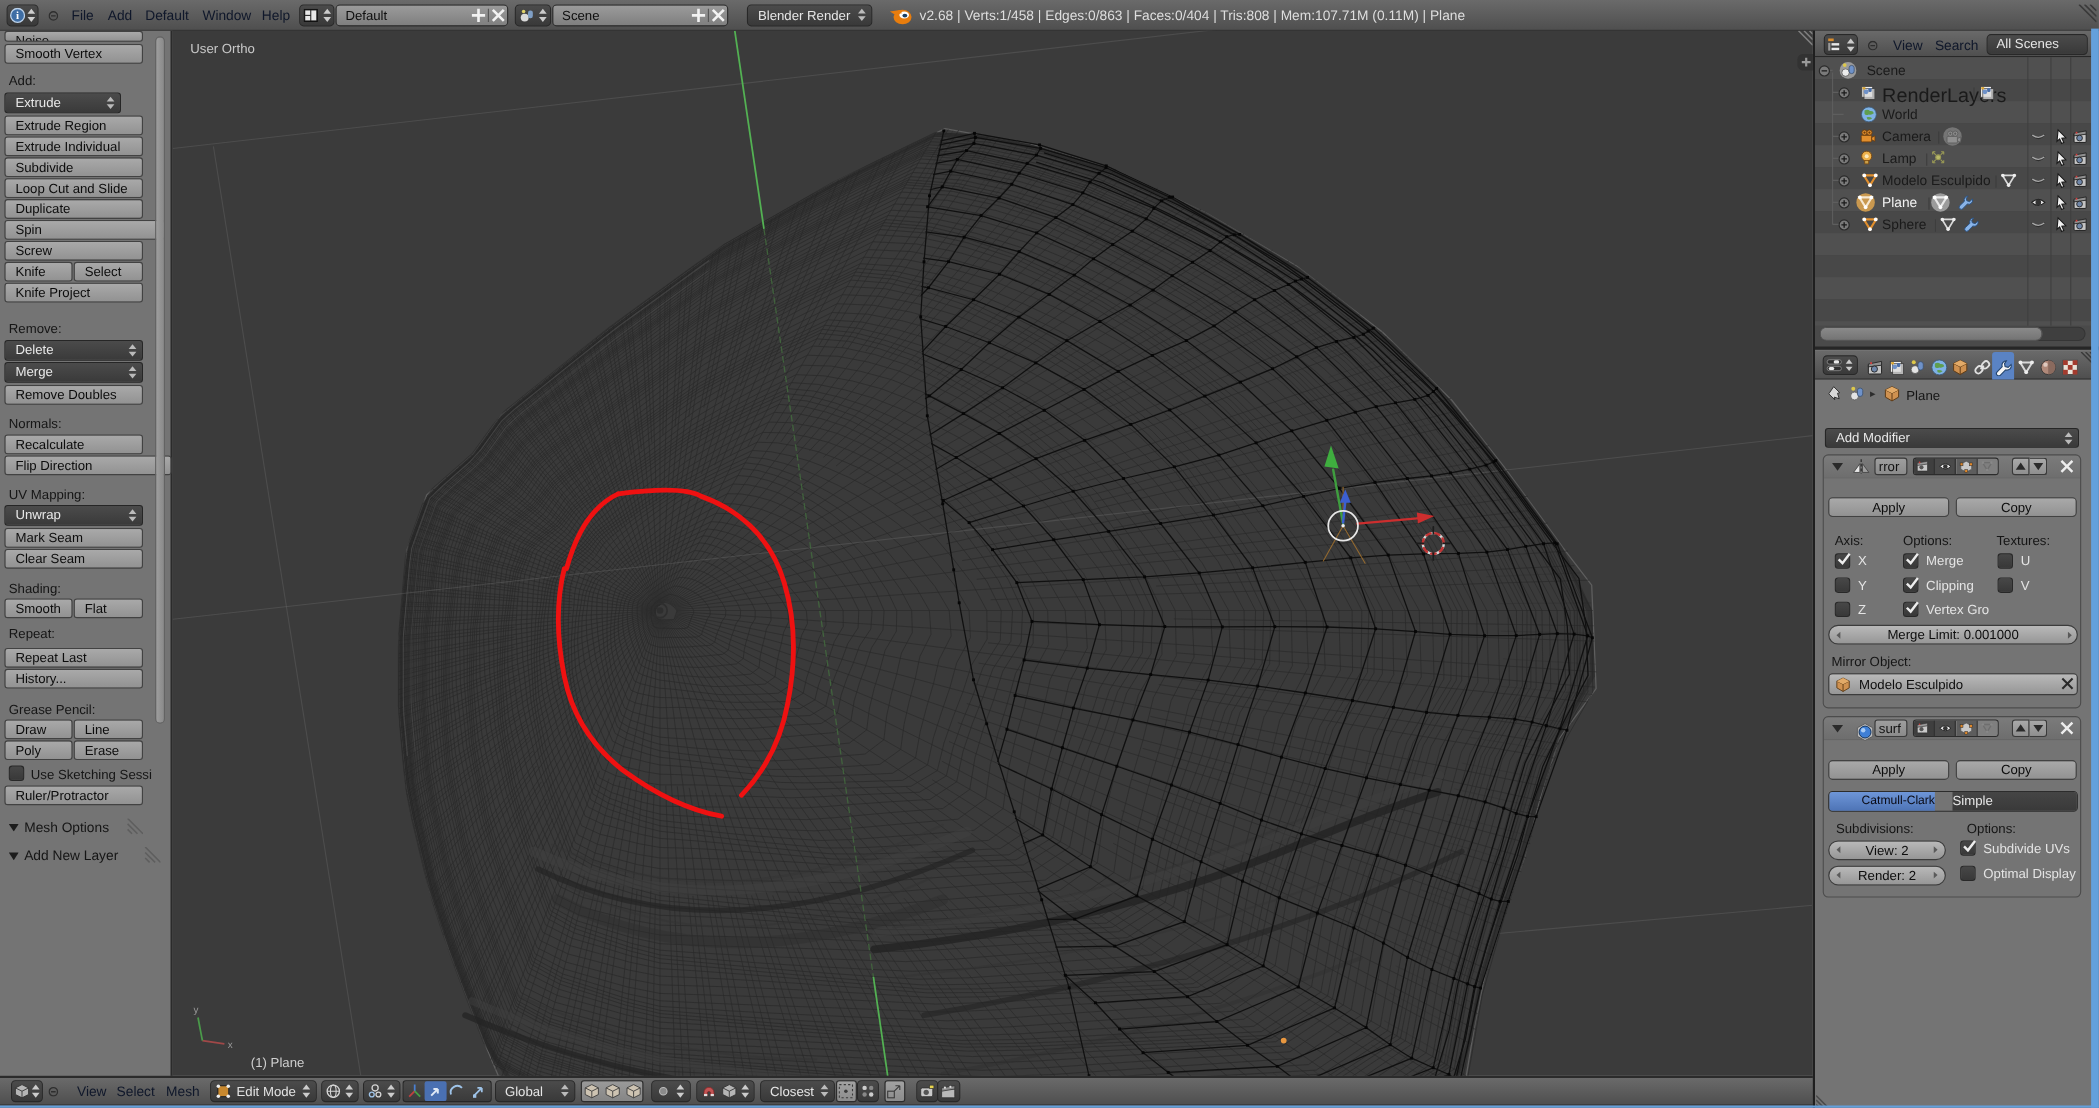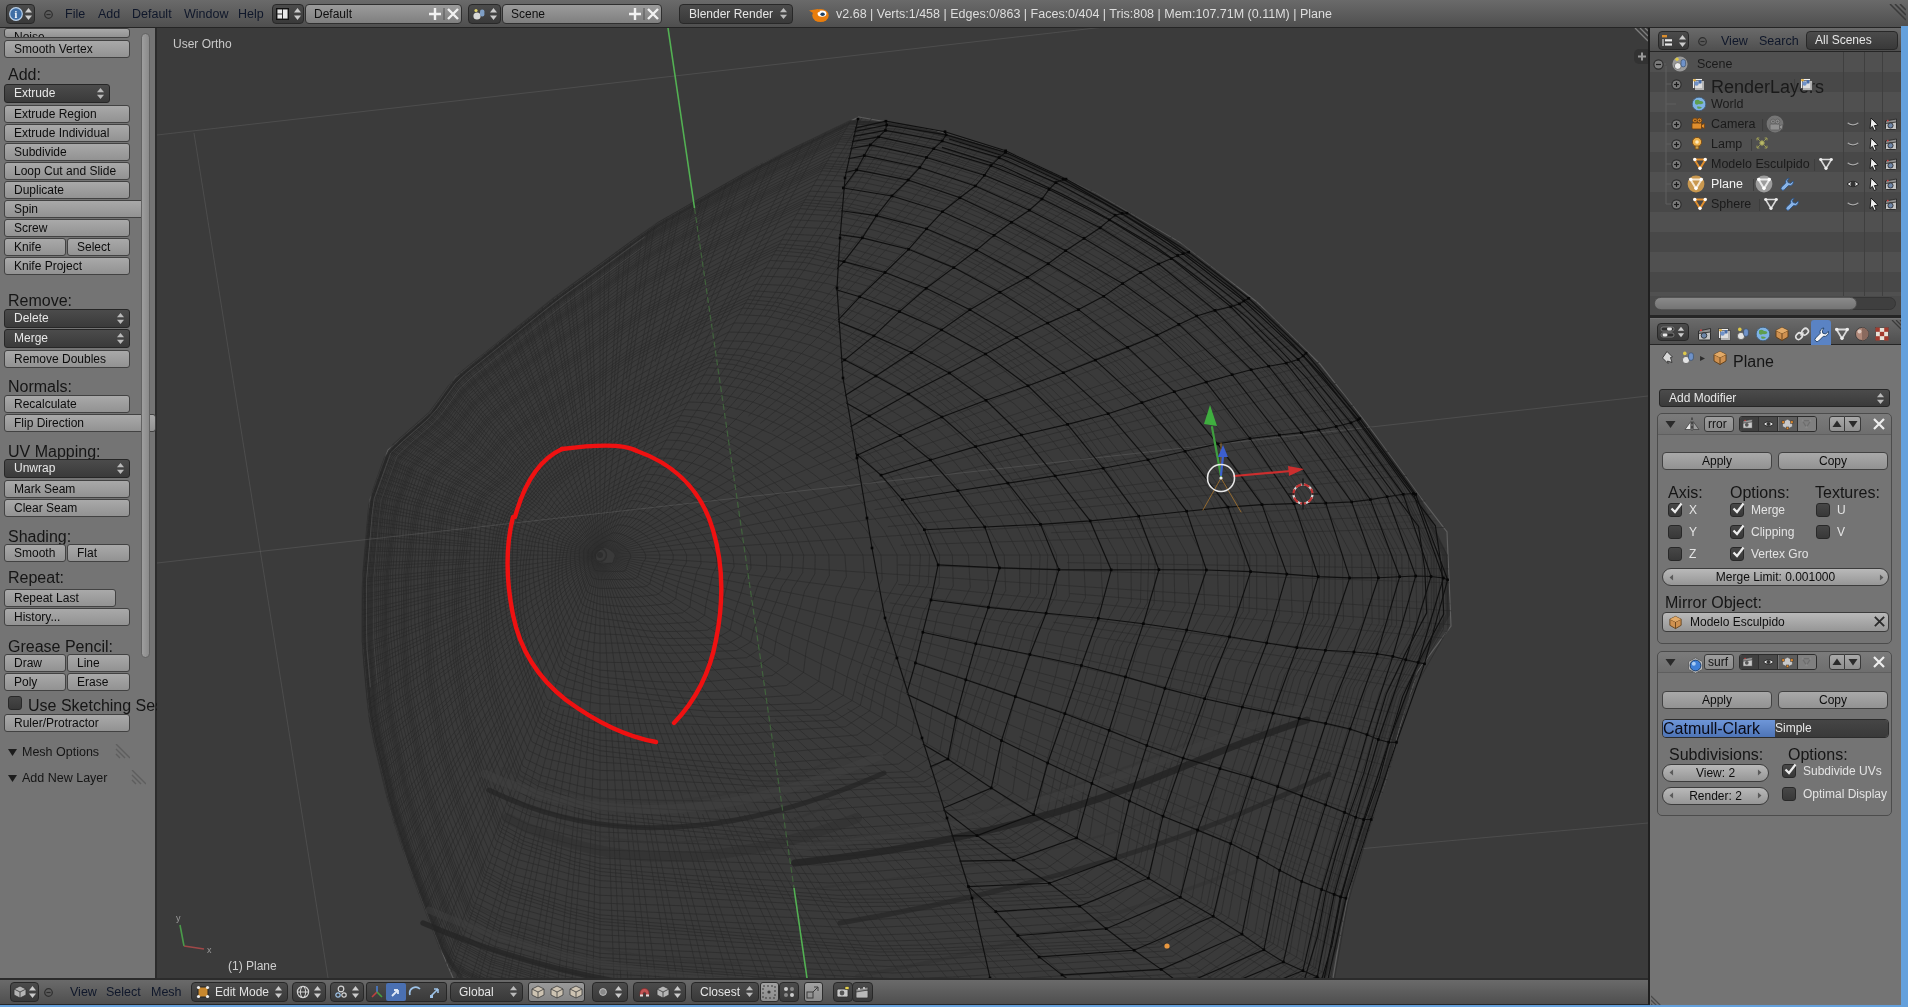--- a/index.html
+++ b/index.html
@@ -6,21 +6,21 @@
 .abs{position:absolute}
 .hdr{background:linear-gradient(#6a6a6a,#4f4f4f);border-bottom:1px solid #252525}
 .menu{color:#0f172a;font-size:12.5px}
 .db{background:linear-gradient(#4b4b4b,#393939);border:1px solid #282828;border-radius:4px;color:#e6e6e6}
 .lf{background:linear-gradient(#9b9b9b,#7f7f7f);border:1px solid #2f2f2f;border-radius:4px;color:#0e0e0e}
 .btn{background:linear-gradient(#a9a9a9,#929292);border:1px solid #424242;border-radius:3px;color:#0c0c0c;
  font-size:12px;line-height:16px;padding-left:9px;white-space:nowrap;overflow:hidden}
 .btnc{text-align:center;padding-left:0}
 .mnu{background:linear-gradient(#4b4b4b,#3a3a3a);border:1px solid #262626;border-radius:3px;color:#e8e8e8;
  font-size:12px;line-height:16px;padding-left:9px;white-space:nowrap}
-.lbl{color:#151515;font-size:16px;white-space:nowrap}
+.lbl{color:#151515;font-size:12px;white-space:nowrap}
 .wlbl{color:#e2e2e2;font-size:12px;white-space:nowrap}
 .updn{position:absolute;right:4px;top:2px;width:9px;height:13px;opacity:.85}
 .cb{position:absolute;width:14px;height:14px;background:linear-gradient(#474747,#383838);
  border:1px solid #282828;border-radius:3px}
 .pill{background:linear-gradient(#b9b9b9,#969696);border:1px solid #3c3c3c;border-radius:9px;
  color:#0d0d0d;text-align:center;line-height:16px;font-size:12px}
 .panel{position:absolute;border:1px solid #4c4c4c;border-radius:5px}
 .ph{position:absolute;left:0;right:0;top:0;height:21px;border-bottom:1px solid #5f5f5f;
  background:linear-gradient(rgba(255,255,255,.05),rgba(0,0,0,.05));border-radius:4px 4px 0 0}
 svg.ic{position:absolute}
@@ -126,21 +126,21 @@
 <div class="abs mnu" style="left:4px;top:459px;width:126px;height:19px">Unwrap<svg class="updn" viewBox="0 0 9 13">
       <path d="M4.5,1 L8,5.2 H1 Z" fill="#d0d0d0"></path>
       <path d="M4.5,12 L1,7.8 H8 Z" fill="#d0d0d0"></path>
     </svg></div>
 <div class="abs btn" style="left:4px;top:480px;width:126px;height:18px">Mark Seam</div>
 <div class="abs btn" style="left:4px;top:499px;width:126px;height:18px">Clear Seam</div>
 <div class="abs lbl" style="left:8px;top:528px">Shading:</div>
 <div class="abs btn" style="left:4px;top:544px;width:62px;height:18px">Smooth</div>
 <div class="abs btn" style="left:67px;top:544px;width:63px;height:18px">Flat</div>
 <div class="abs lbl" style="left:8px;top:569px">Repeat:</div>
-<div class="abs btn" style="left:4px;top:589px;width:112px;height:18px">Repeat Last</div>
+<div class="abs btn" style="left:4px;top:589px;width:126px;height:18px">Repeat Last</div>
 <div class="abs btn" style="left:4px;top:608px;width:126px;height:18px">History...</div>
 <div class="abs lbl" style="left:8px;top:638px">Grease Pencil:</div>
 <div class="abs btn" style="left:4px;top:654px;width:62px;height:18px">Draw</div>
 <div class="abs btn" style="left:67px;top:654px;width:63px;height:18px">Line</div>
 <div class="abs btn" style="left:4px;top:673px;width:62px;height:18px">Poly</div>
 <div class="abs btn" style="left:67px;top:673px;width:63px;height:18px">Erase</div>
 <div class="cb" style="left:8px;top:696px"></div>
 <div class="abs lbl" style="left:28px;top:697px">Use Sketching Sessi</div>
 <div class="abs btn" style="left:4px;top:714px;width:126px;height:18px">Ruler/Protractor</div>
 <svg class="ic" style="left:8px;top:748px" width="9" height="8" viewBox="0 0 9 8">
@@ -1733,21 +1733,21 @@
 <div class="abs" style="left:1845px;top:654px;width:16px;height:16px;background:linear-gradient(#a9a9a9,#8f8f8f);border:1px solid #3a3a3a;border-left:none;border-radius:0 3px 3px 0"></div>
 <svg class="ic" style="left:1848px;top:658px" width="10" height="8" viewBox="0 0 10 8">
     <path d="M5,7.5 L0.5,1 H9.5 Z" fill="#2a2a2a"></path>
   </svg>
 <svg class="ic" style="left:1872px;top:655px" width="14" height="14" viewBox="0 0 14 14">
     <path d="M2,2 L12,12 M12,2 L2,12" stroke="#ededed" stroke-width="2.2"></path>
   </svg>
 <div class="abs btn btnc" style="left:1662px;top:691px;width:110px;height:18px;line-height:16px;border-radius:4px">Apply</div>
 <div class="abs btn btnc" style="left:1778px;top:691px;width:110px;height:18px;line-height:16px;border-radius:4px">Copy</div>
 <div class="abs" style="left:1662px;top:719px;width:227px;height:19px;border:1px solid #2c2c2c;border-radius:4px;overflow:hidden">
-    <div style="position:absolute;left:0;top:0;width:132px;height:19px;background:linear-gradient(#6e96d8,#4a70b2);color:#0a0a14;text-align:left;line-height:17px;font-size:16px">Catmull-Clark</div>
+    <div style="position:absolute;left:0;top:0;width:96px;height:19px;background:linear-gradient(#6e96d8,#4a70b2);color:#0a0a14;text-align:right;line-height:17px;font-size:11px">Catmull-Clark</div>
     <div style="position:absolute;left:112px;top:0;width:115px;height:19px;background:linear-gradient(#454545,#383838);color:#e8e8e8;line-height:17px;font-size:12px">Simple</div>
   </div>
 <div class="abs lbl" style="left:1669px;top:746px">Subdivisions:</div>
 <div class="abs lbl" style="left:1788px;top:746px">Options:</div>
 <div class="abs pill" style="left:1662px;top:764px;width:107px;height:18px">View: 2</div>
 <svg class="ic" style="left:1669px;top:769px" width="5" height="7" viewBox="0 0 6 9">
     <path d="M5,0.5 L0.5,4.5 L5,8.5" fill="#5a5a5a"></path>
   </svg>
 <svg class="ic" style="left:1757px;top:769px" width="5" height="7" viewBox="0 0 6 9">
     <path d="M1,0.5 L5.5,4.5 L1,8.5" fill="#5a5a5a"></path>

